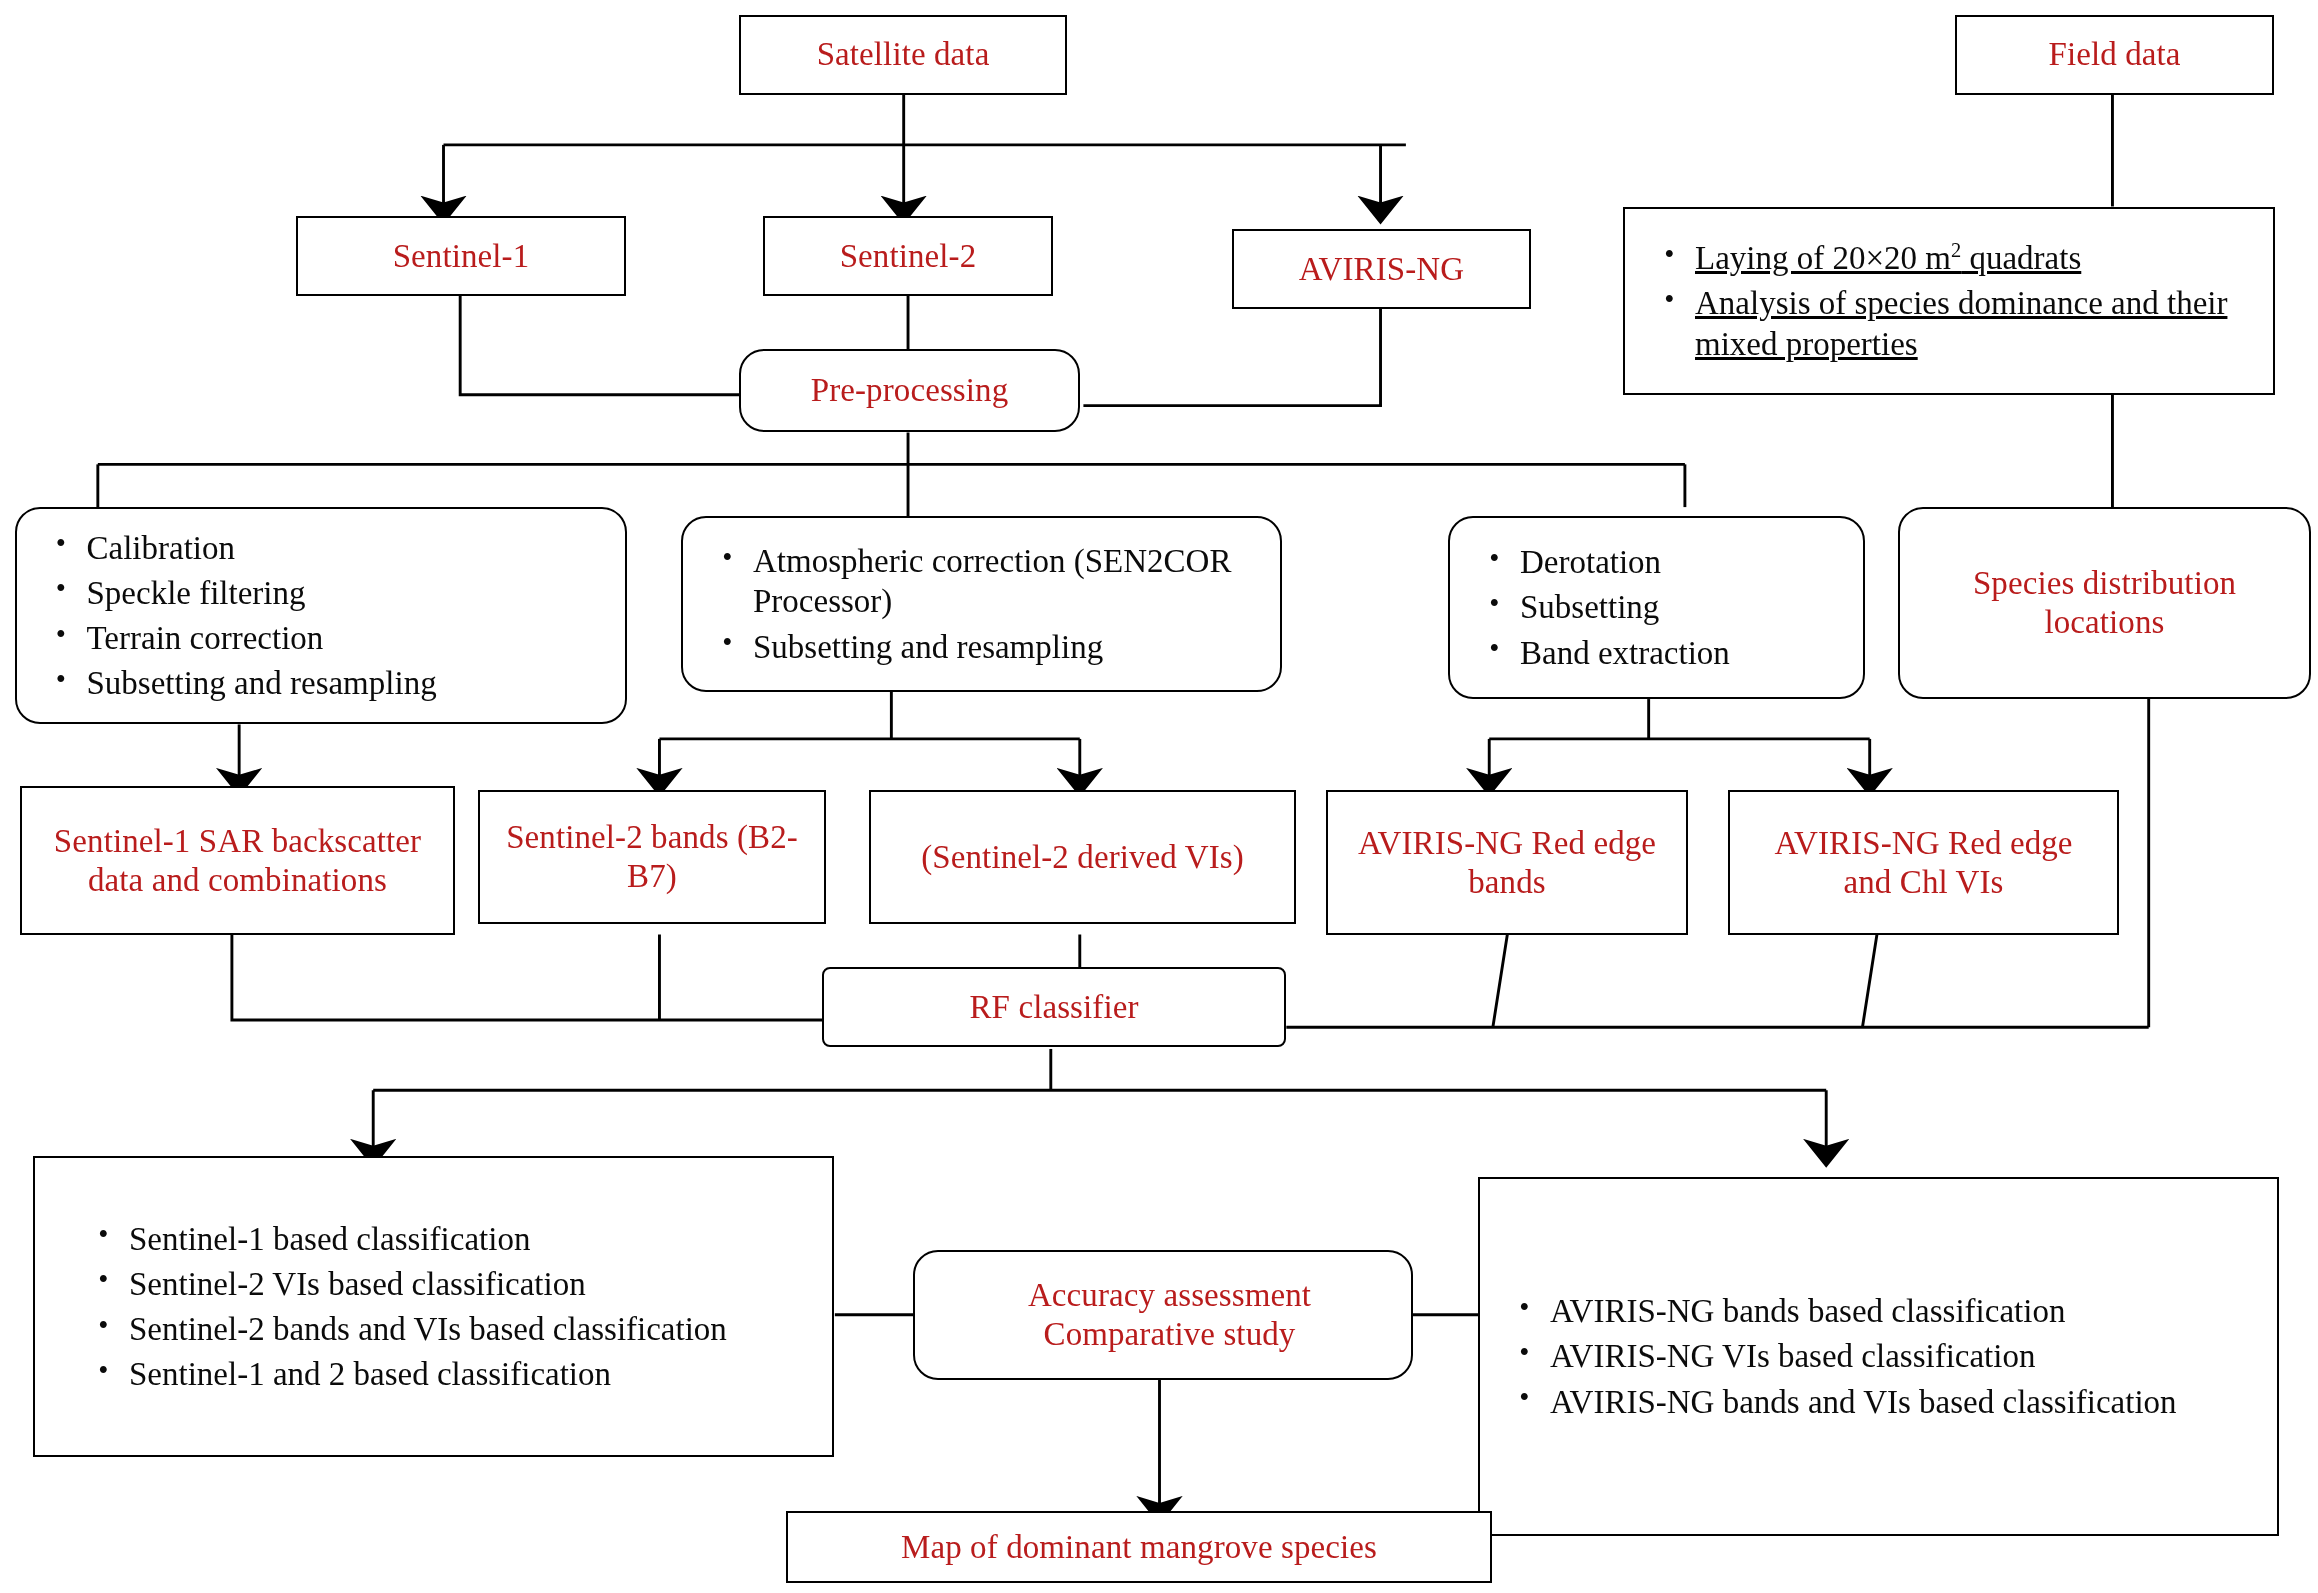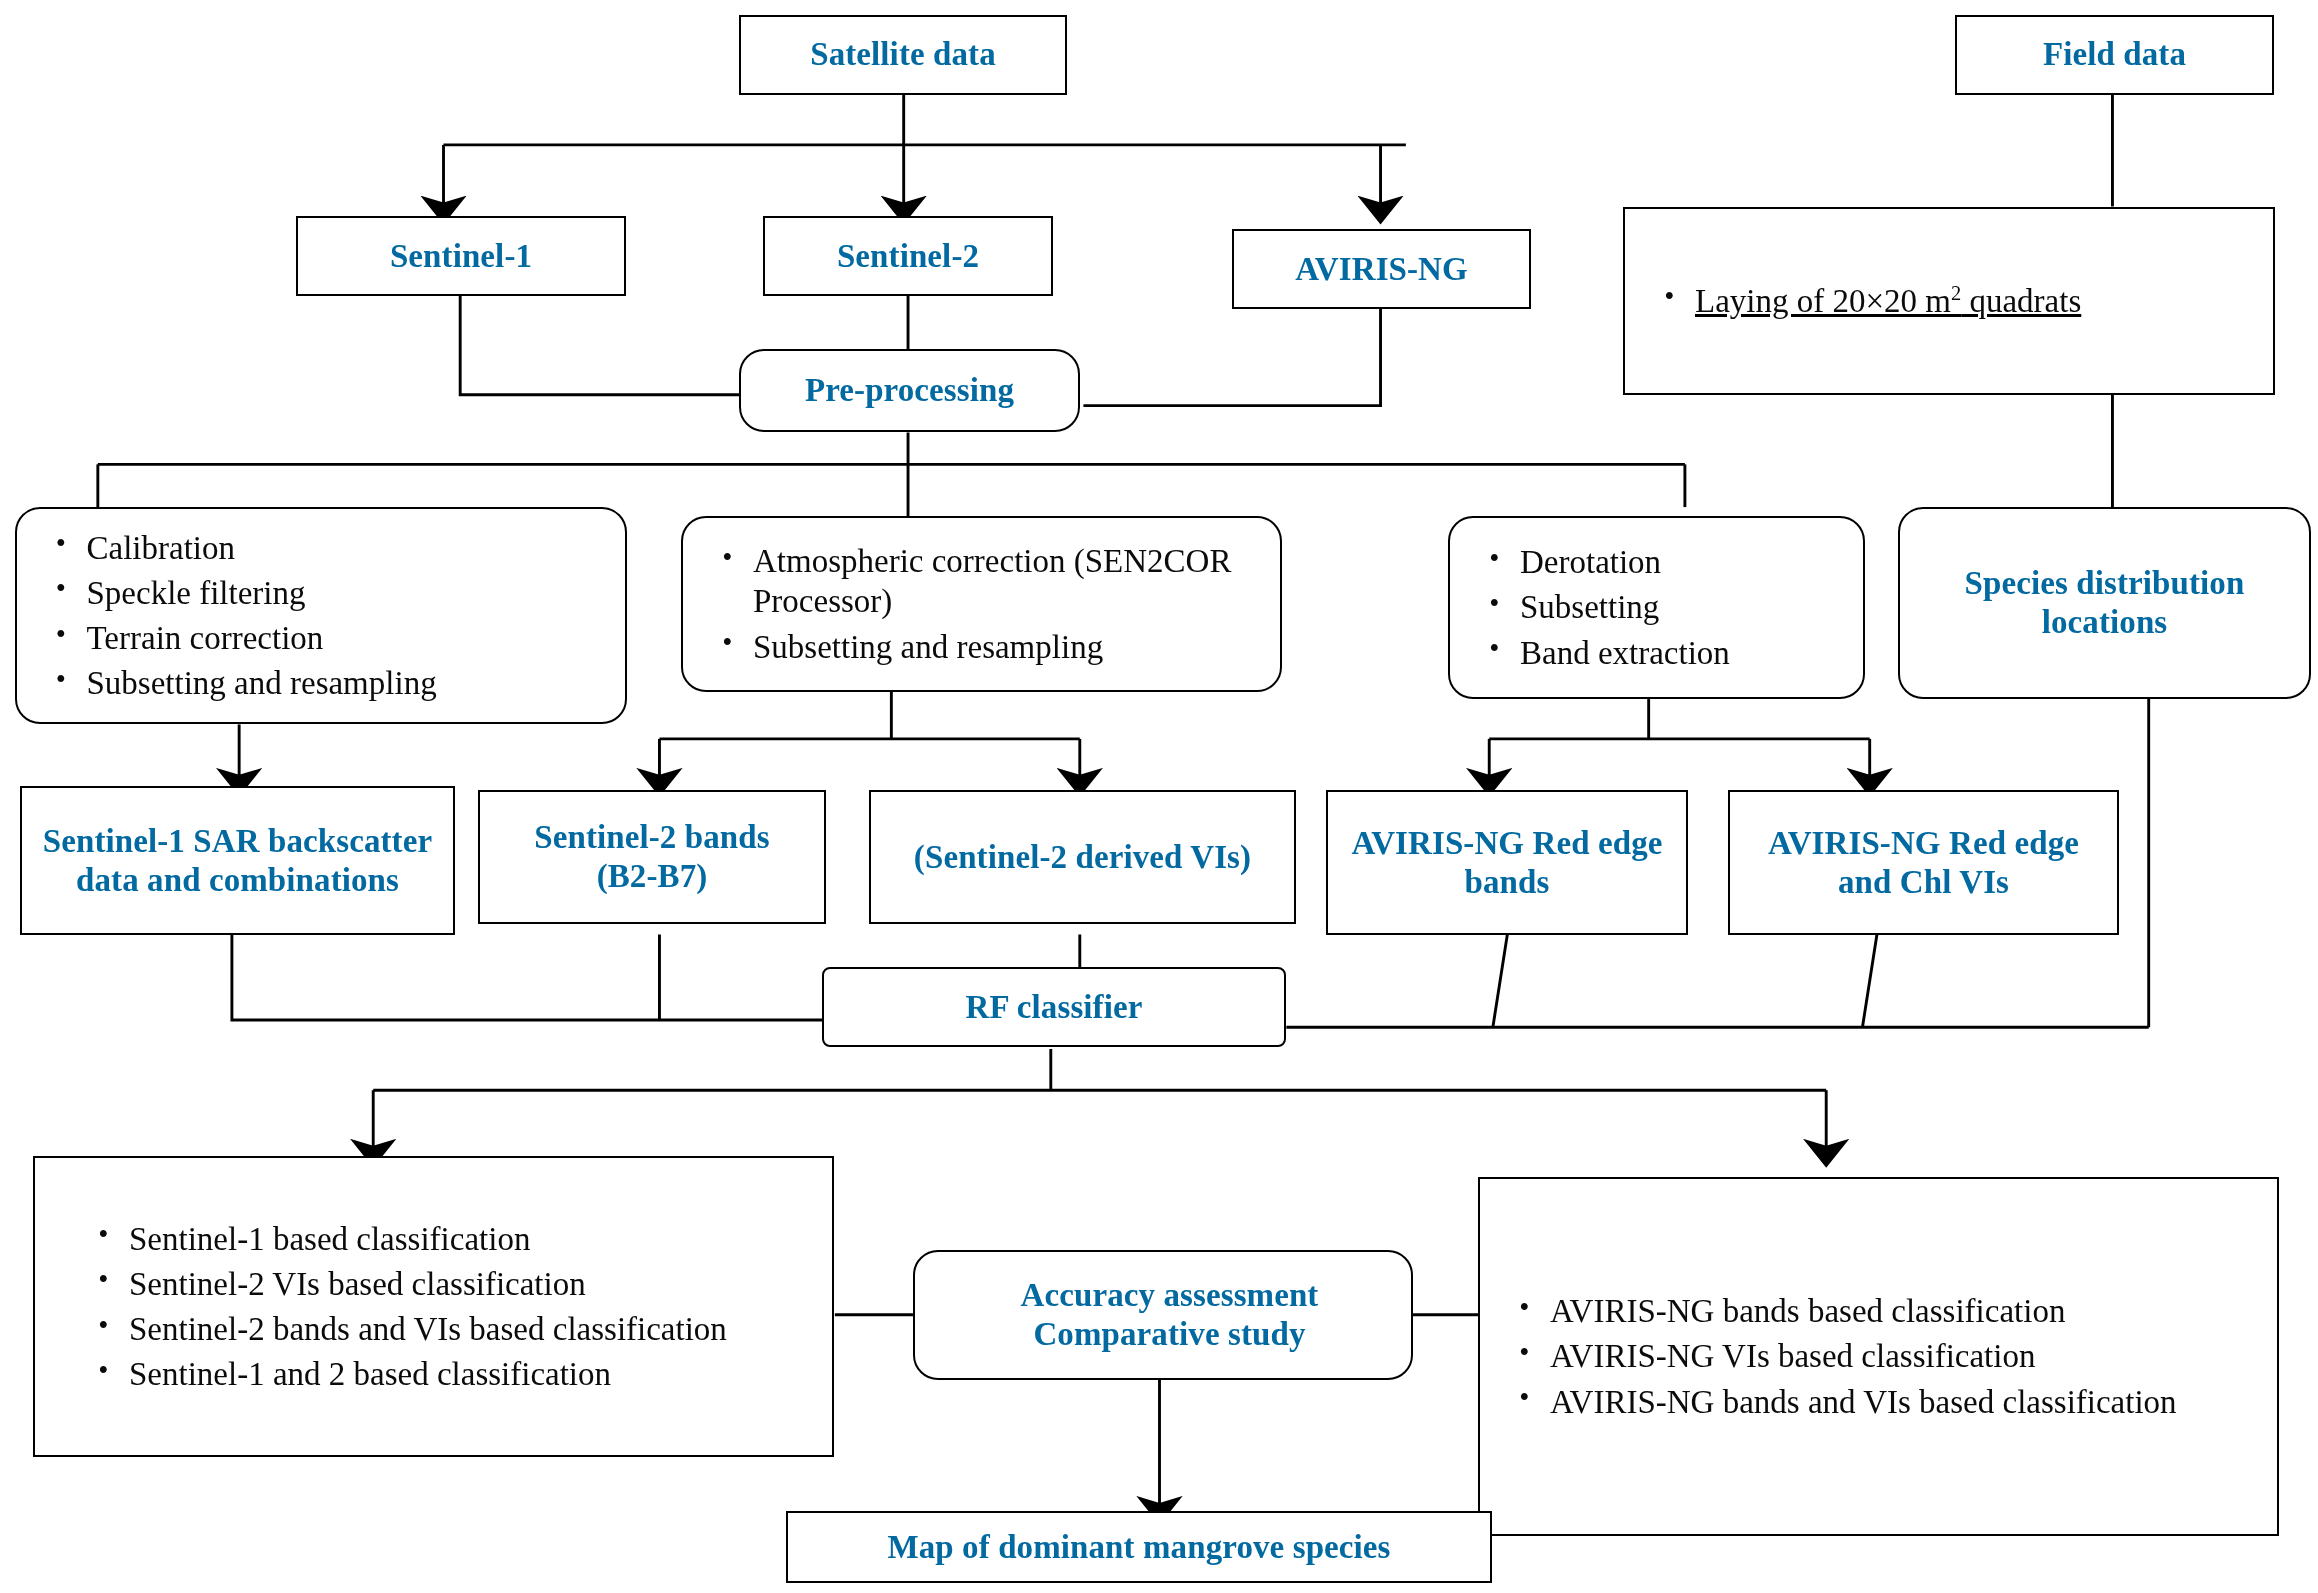--- a/index.html
+++ b/index.html
@@ -3,21 +3,21 @@
 <meta charset="utf-8">
 <style>
   html,body{margin:0;padding:0;background:#ffffff;}
   body{font-family:"Liberation Serif","DejaVu Serif",serif;}
   #stage{position:relative;width:2319px;height:1593px;background:#fff;overflow:hidden;}
   #wires{position:absolute;left:0;top:0;width:2319px;height:1593px;}
   .node{position:absolute;box-sizing:border-box;border:2.2px solid #000;background:#fff;
         display:flex;flex-direction:column;justify-content:center;}
   .node.rounded{border-radius:25px;}
   .node.center{align-items:center;text-align:center;}
-  .ttl{font-size:33px;line-height:1.18;color:#0369a1;letter-spacing:0.1px;font-weight:bold;}
+  .ttl{font-size:33px;line-height:1.18;color:#b91c1c;letter-spacing:0.1px;}
   .ttl.w{padding:0 20px;}
   ul.bl{margin:0;padding:0 19px 0 32px;list-style:none;}
   ul.bl li{font-size:33px;line-height:1.22;color:#0b0b0b;position:relative;padding-left:38px;margin:5px 0;}
   ul.bl li:before{content:"\2022";position:absolute;left:7.2px;top:-1.4px;font-size:29px;}
   sup{font-size:.62em;vertical-align:super;line-height:0;}
 </style>
 </head>
 <body>
 
 <div id="stage">
@@ -101,20 +101,21 @@
     <div class="ttl">Sentinel-2</div>
   </div>
 
   <div class="node center" style="left:1232px;top:229px;width:299px;height:80px;">
     <div class="ttl">AVIRIS-NG</div>
   </div>
 
   <div class="node" style="left:1623px;top:207px;width:652px;height:188px;text-decoration:underline;">
     <ul class="bl">
       <li>Laying  of  20×20 m<sup>2</sup> quadrats</li>
+      <li>Analysis  of species  dominance and their  mixed  properties</li>
     </ul>
   </div>
 
   <div class="node rounded center" style="left:739px;top:349px;width:341px;height:83px;">
     <div class="ttl">Pre-processing</div>
   </div>
 
   <div class="node rounded" style="left:14.5px;top:507px;width:612px;height:217px;">
     <ul class="bl">
       <li>Calibration</li>

